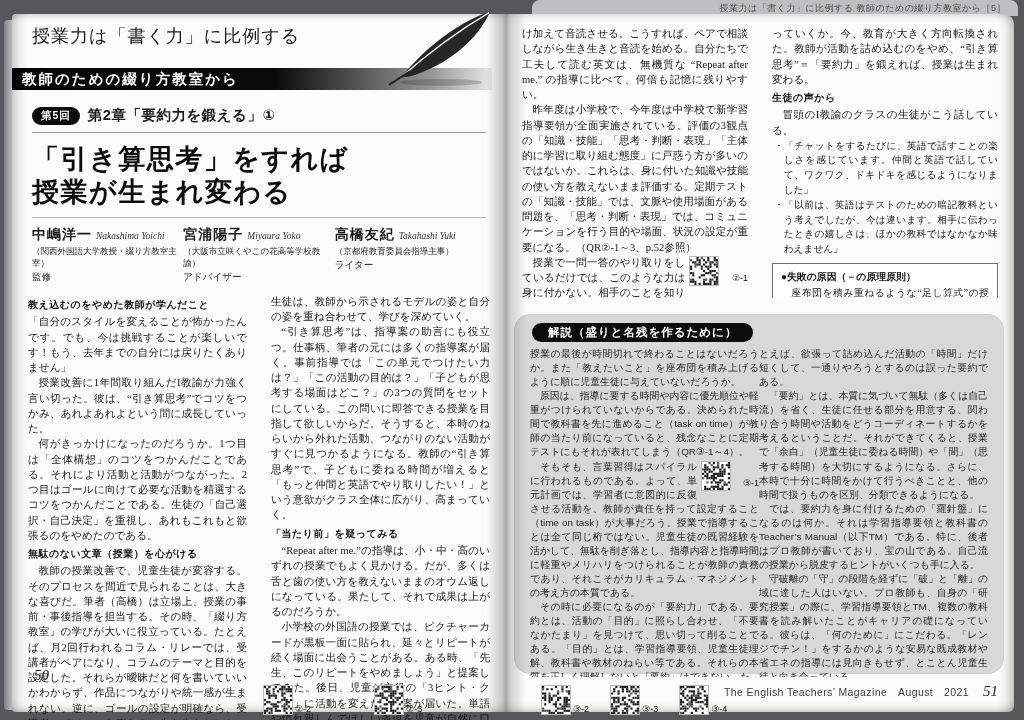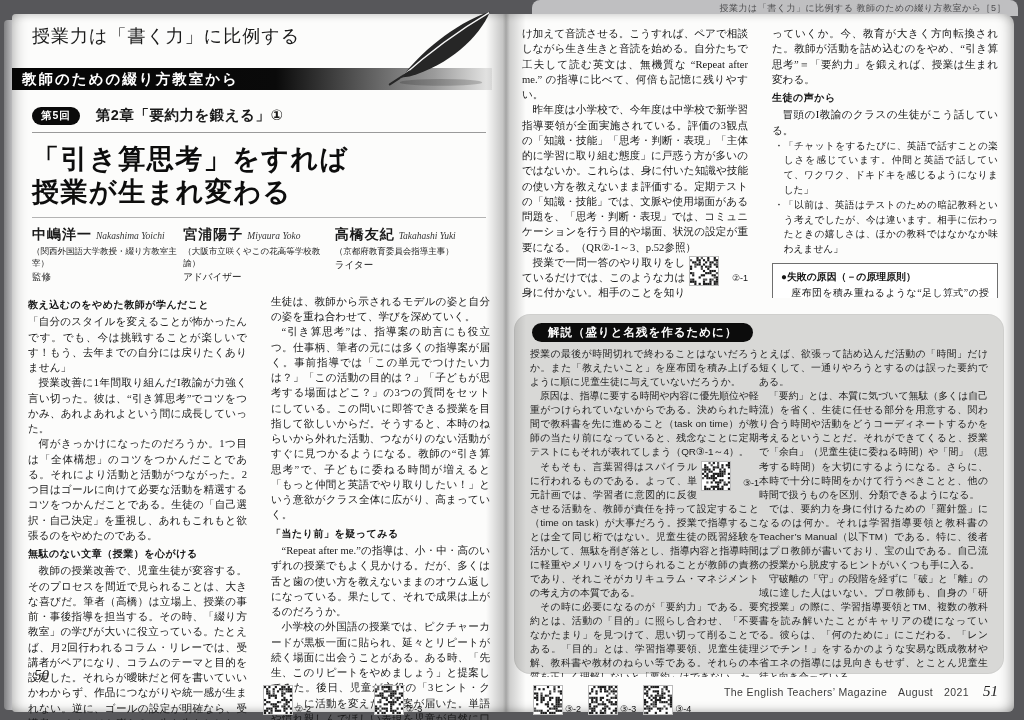--- a/index.html
+++ b/index.html
@@ -17,21 +17,21 @@
     box-shadow:inset -10px 0 14px -8px rgba(0,0,0,.35), inset 0 -8px 10px -7px rgba(0,0,0,.25), inset 0 8px 8px -7px rgba(0,0,0,.15)}
   .gutter{position:absolute;left:486px;top:14px;bottom:8px;width:40px;pointer-events:none;
     background:linear-gradient(to right,rgba(0,0,0,0) 0%,rgba(0,0,0,.22) 42%,rgba(40,40,40,.40) 50%,rgba(0,0,0,.18) 60%,rgba(0,0,0,0) 100%)}
 
   
   .lp-header{padding:10px 0 0 0}
   .kicker{font-size:18px;font-weight:normal;margin:0 0 20px 20px;letter-spacing:1px}
   .series-bar{height:22px;margin-right:14px;display:flex;align-items:center;padding-left:10px;
     background:linear-gradient(to right,#050505 0%,#0a0a0a 55%,#9b9b9b 88%,#e9e9e8 100%)}
   .series-bar span{color:#fff;font-weight:bold;font-size:14.5px;letter-spacing:2px}
-  .episode-row{display:flex;align-items:center;gap:16px;margin:16px 20px 0 20px;padding-bottom:7px;border-bottom:1px solid #9a9a9a}
+  .episode-row{display:flex;align-items:center;gap:8px;margin:16px 20px 0 20px;padding-bottom:7px;border-bottom:1px solid #9a9a9a}
   .badge{background:#0b0b0b;color:#fff;font-size:10.5px;font-weight:bold;border-radius:10px;padding:2px 9px;letter-spacing:1px}
   .chapter{font-size:14.5px;font-weight:bold;letter-spacing:.5px}
   .main-title{margin:10px 20px 0 20px;padding-bottom:8px;border-bottom:1px solid #b3b3b3;
     font-size:27px;font-weight:bold;line-height:1.22;letter-spacing:1.5px;color:#0d0d0d}
   .authors{display:flex;margin:7px 20px 0 20px;padding-bottom:4px}
   .author{flex:1}
   .a-name{font-size:14px;font-weight:bold;letter-spacing:1px}
   .a-romaji{font-family:"Liberation Serif","DejaVu Serif",serif;font-style:italic;font-size:9.5px;color:#333;margin-left:4px}
   .a-affil{font-size:8.5px;color:#222;margin-top:2px}
   .a-role{font-size:9.5px;color:#222;margin-top:1px}
@@ -60,21 +60,21 @@
   .k-cols .col{font-family:"Liberation Sans","DejaVu Sans",sans-serif;font-size:9.9px;line-height:1.42;color:#1d1d1d}
 
   
   .qrwrap{float:right;display:flex;align-items:flex-end;gap:3px;margin:2px 0 2px 5px}
   .qrbox{width:28px;height:28px;background:#fff;outline:1px solid #bbb;display:block}
   .qrbox svg{display:block;width:100%;height:100%}
   .qrlab{font-size:9px;font-family:"Liberation Sans",sans-serif;color:#111;white-space:nowrap}
   .qr-row{position:absolute;display:flex;align-items:flex-end}
   .qr-row .qritem{display:flex;align-items:flex-end;gap:3px}
   #left-qrs{left:252px;bottom:-2px;gap:64px}
-  #right-qrs{left:28px;bottom:-2px;gap:8px}
+  #right-qrs{left:36px;bottom:-2px;gap:22px}
 
   
   .pageno{position:absolute;bottom:28px;font-family:"Liberation Serif","DejaVu Serif",serif;font-style:italic;font-size:15px;color:#222}
   .pageno.l{left:22px}
   .rp-footer{position:absolute;right:16px;bottom:12px;display:flex;align-items:baseline;gap:14px}
   .mag-title{font-size:10.5px;color:#3c3c3c;letter-spacing:.4px}
 </style>
 </head>
 <body>
 

